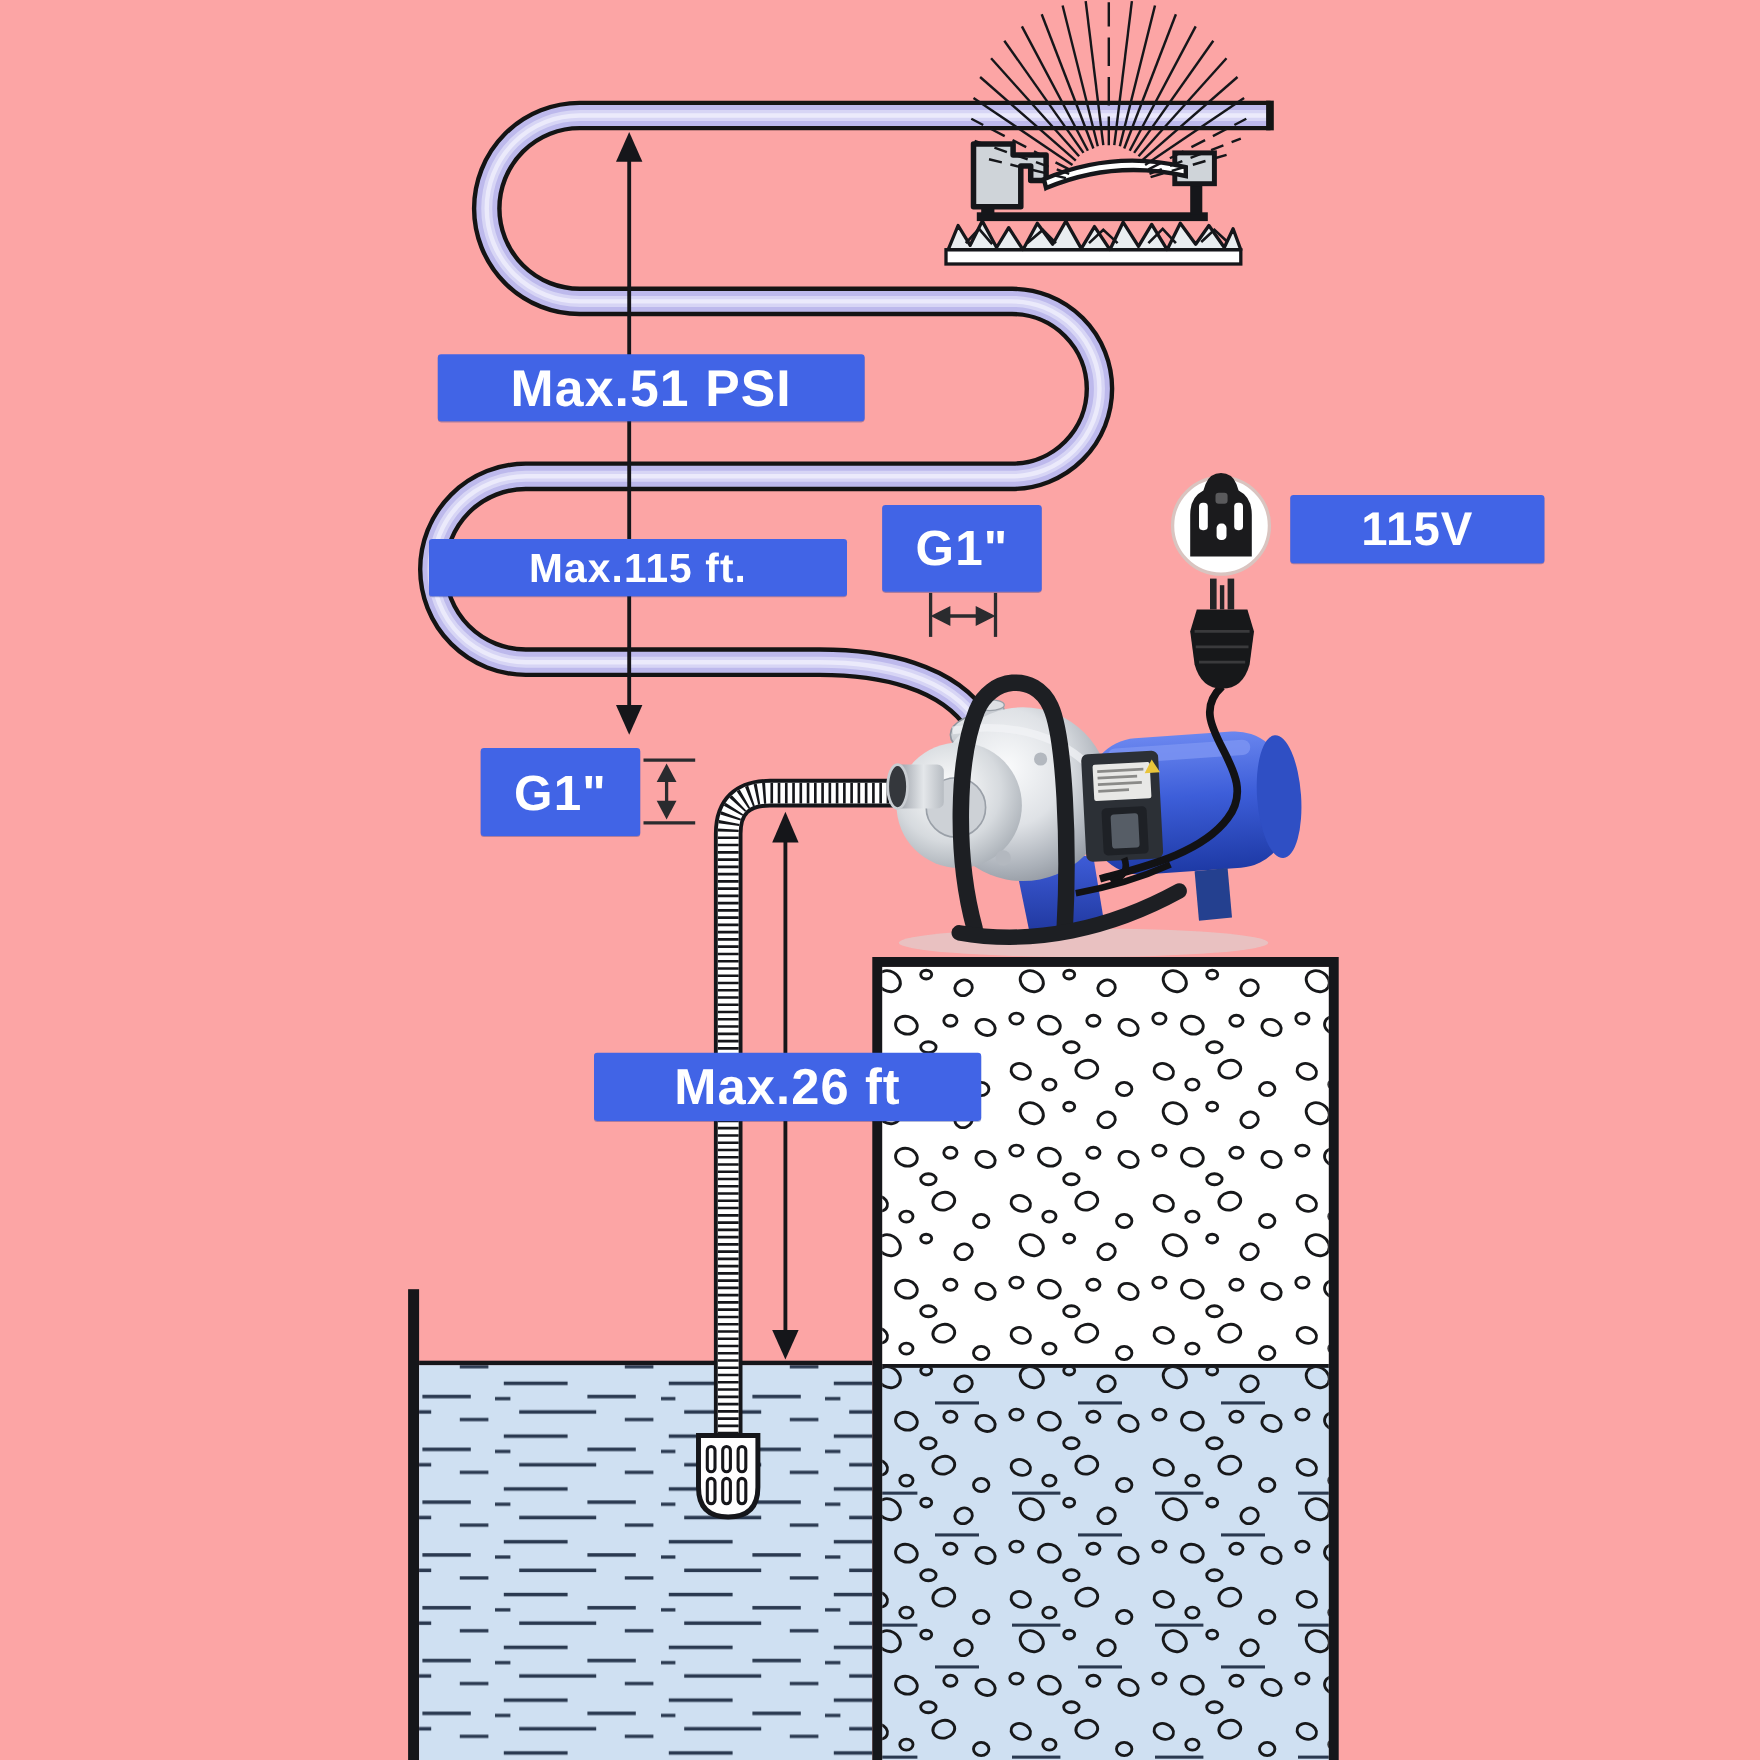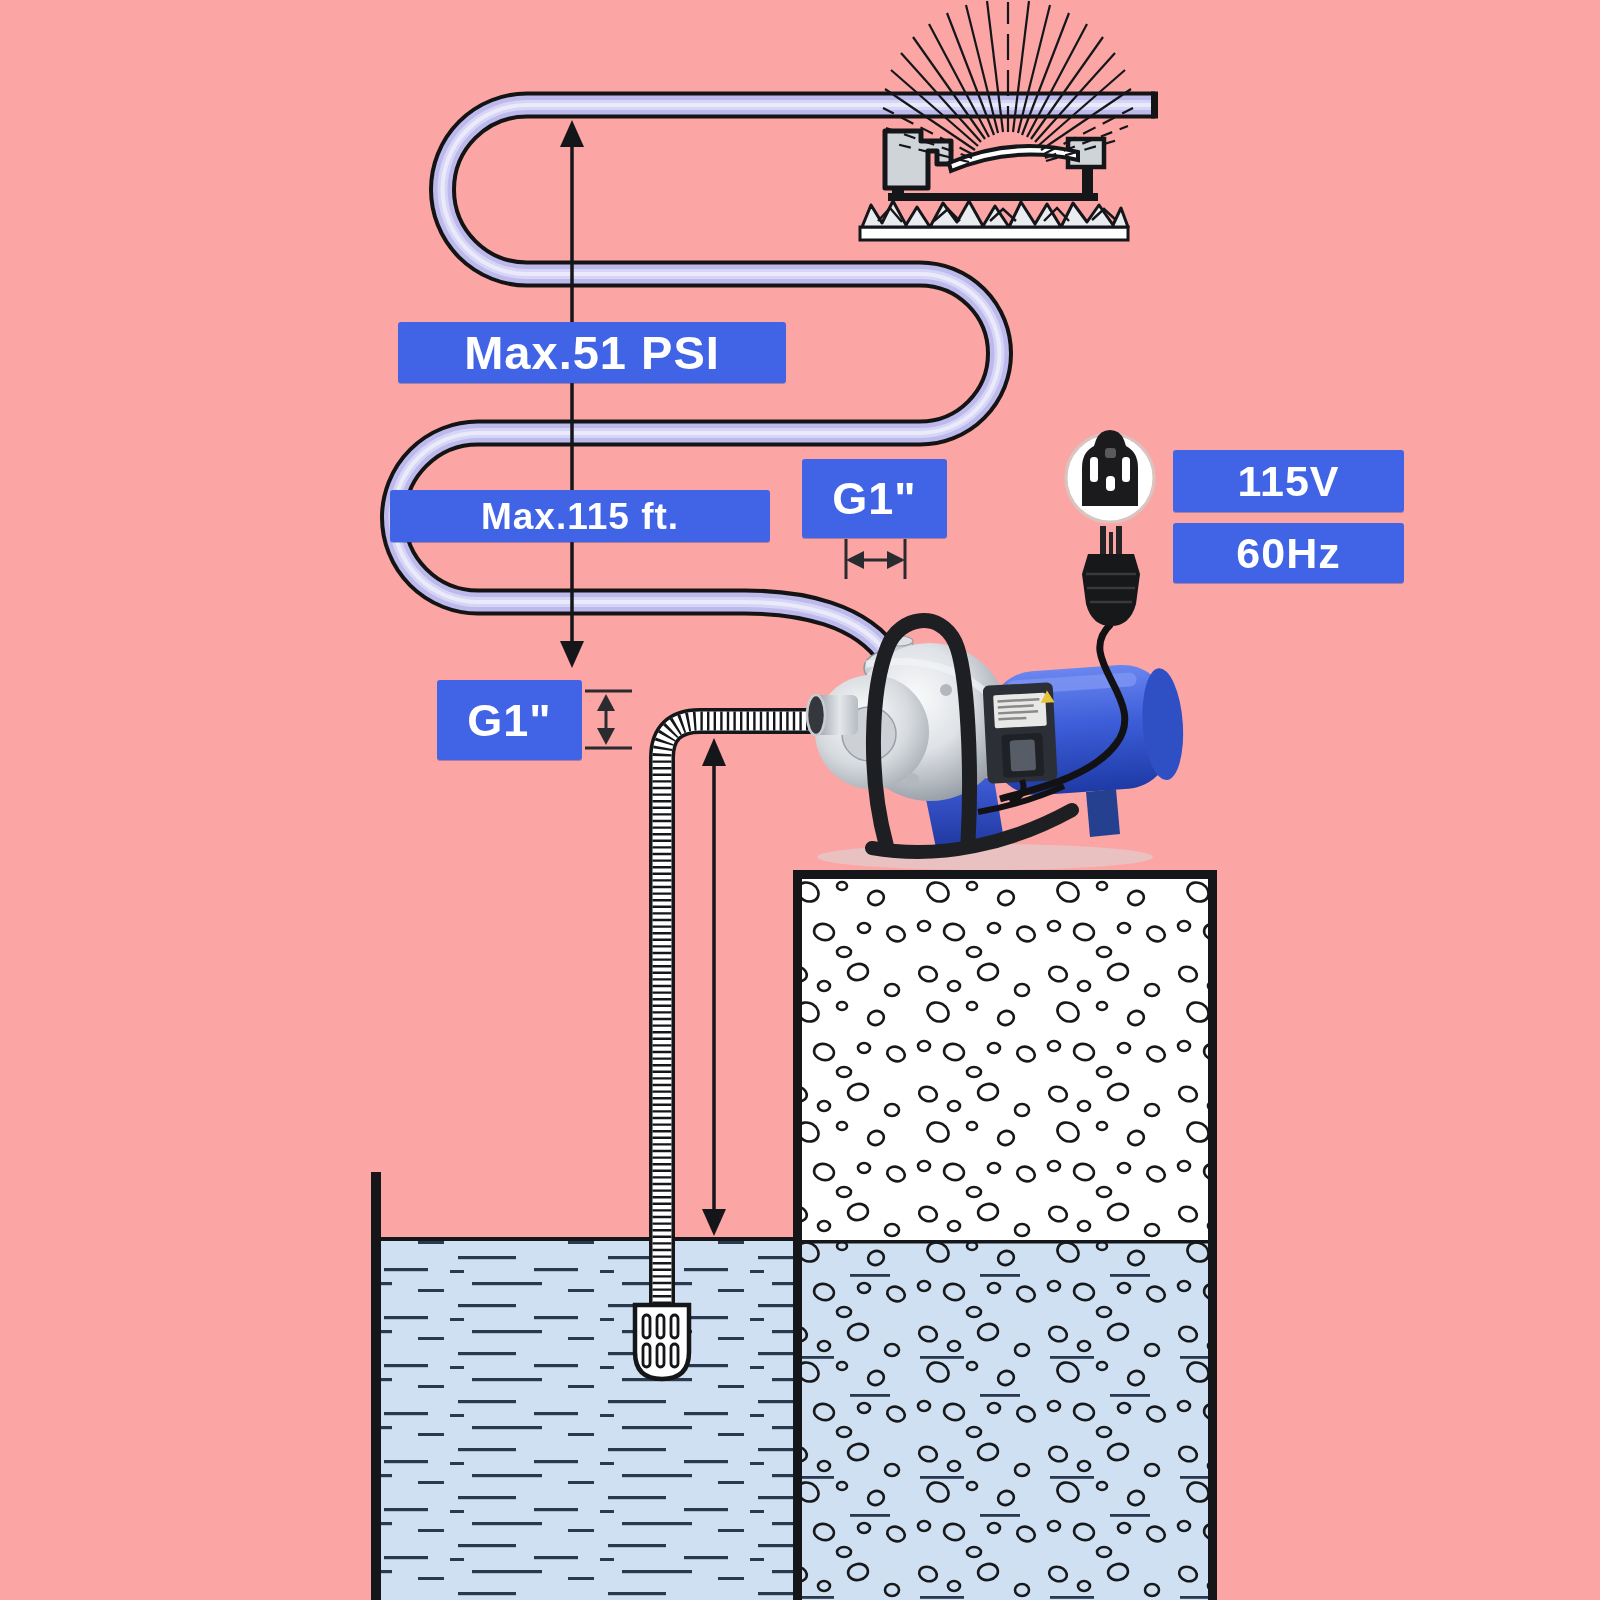--- a/index.html
+++ b/index.html
@@ -270,16 +270,16 @@
     <rect x="1109" y="532" width="4" height="22" fill="#242426"></rect>
     <path d="M 1088 554 L 1134 554 L 1140 574 L 1136 604 Q 1130 626 1111 626 Q 1092 626 1086 604 L 1082 574 Z" fill="#17181a"></path>
     <path d="M 1086 574 L 1136 574 M 1087 588 L 1135 588 M 1090 602 L 1132 602" stroke="#3a3a3c" stroke-width="2.5" fill="none"></path>
   </g>
 </svg>
 
 <div class="tag tag-max51">Max.51 PSI</div>
 <div class="tag tag-max115">Max.115 ft.</div>
 <div class="tag tag-g1top">G1"</div>
 <div class="tag tag-115v">115V</div>
-<div class="tag tag-60hz">60Hz</div>
 <div class="tag tag-g1left">G1"</div>
+<div class="tag tag-max26">Max.26 ft</div>
 
 </div>
 
 </body></html>

